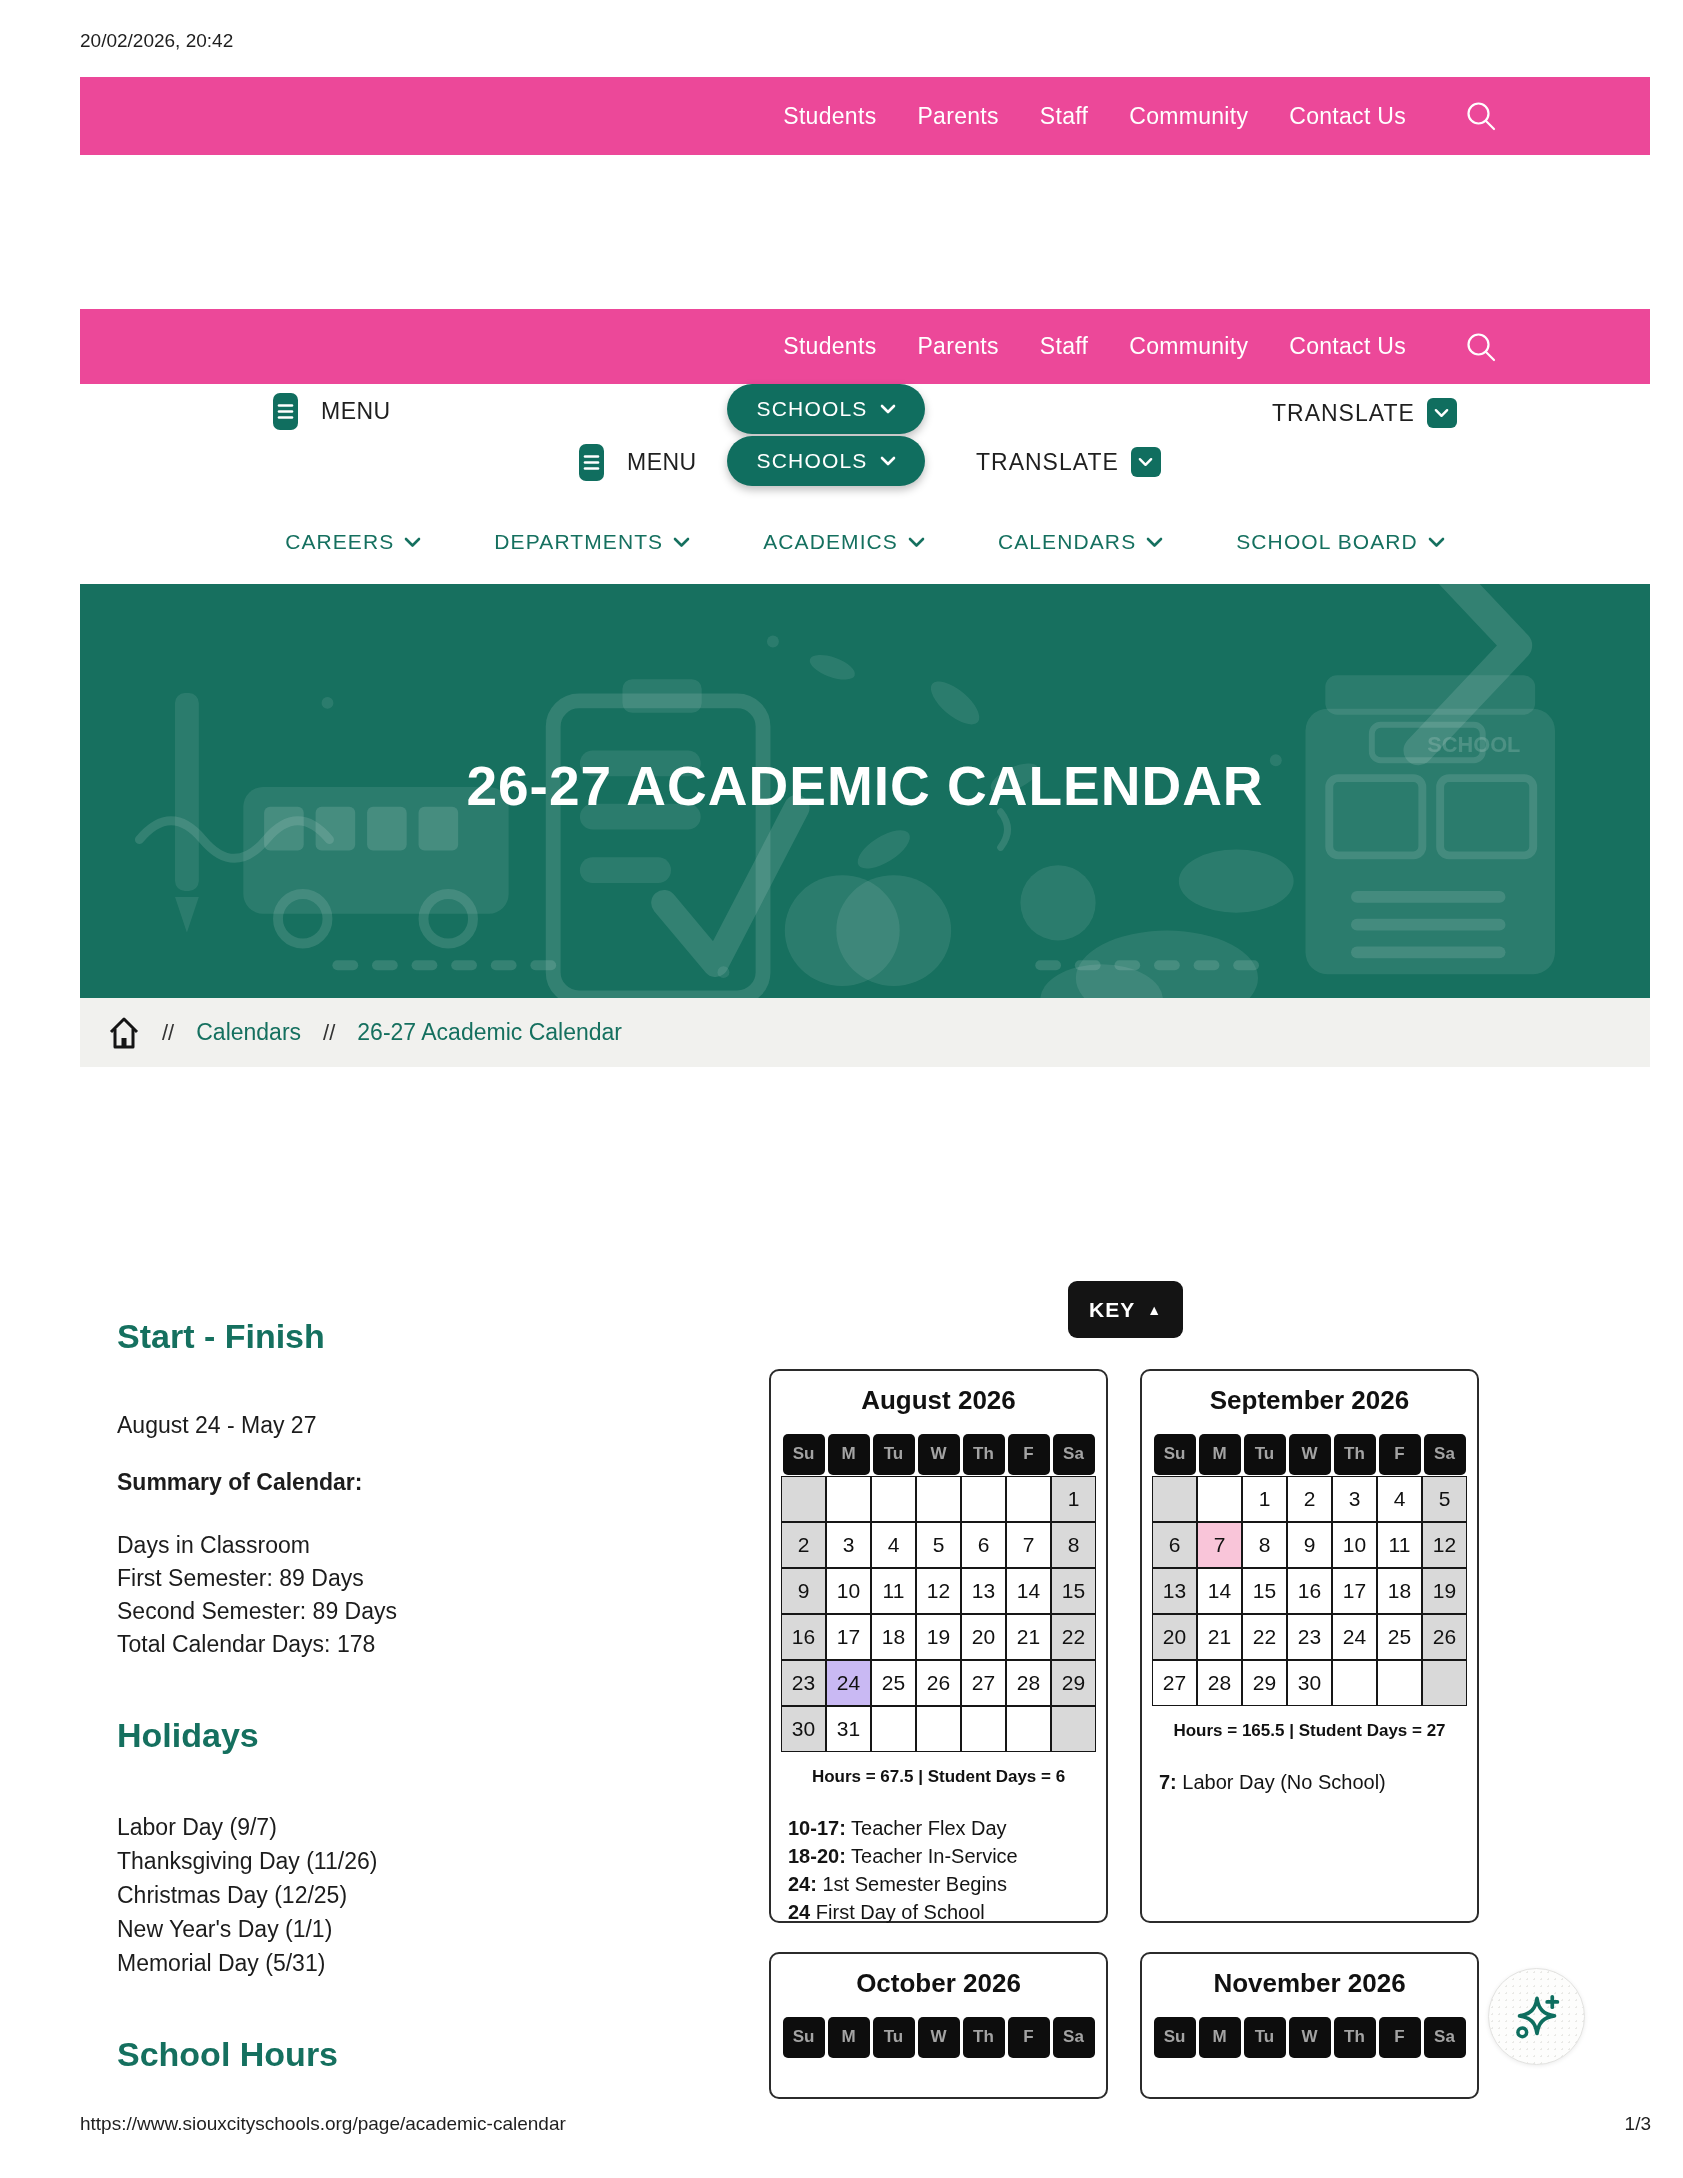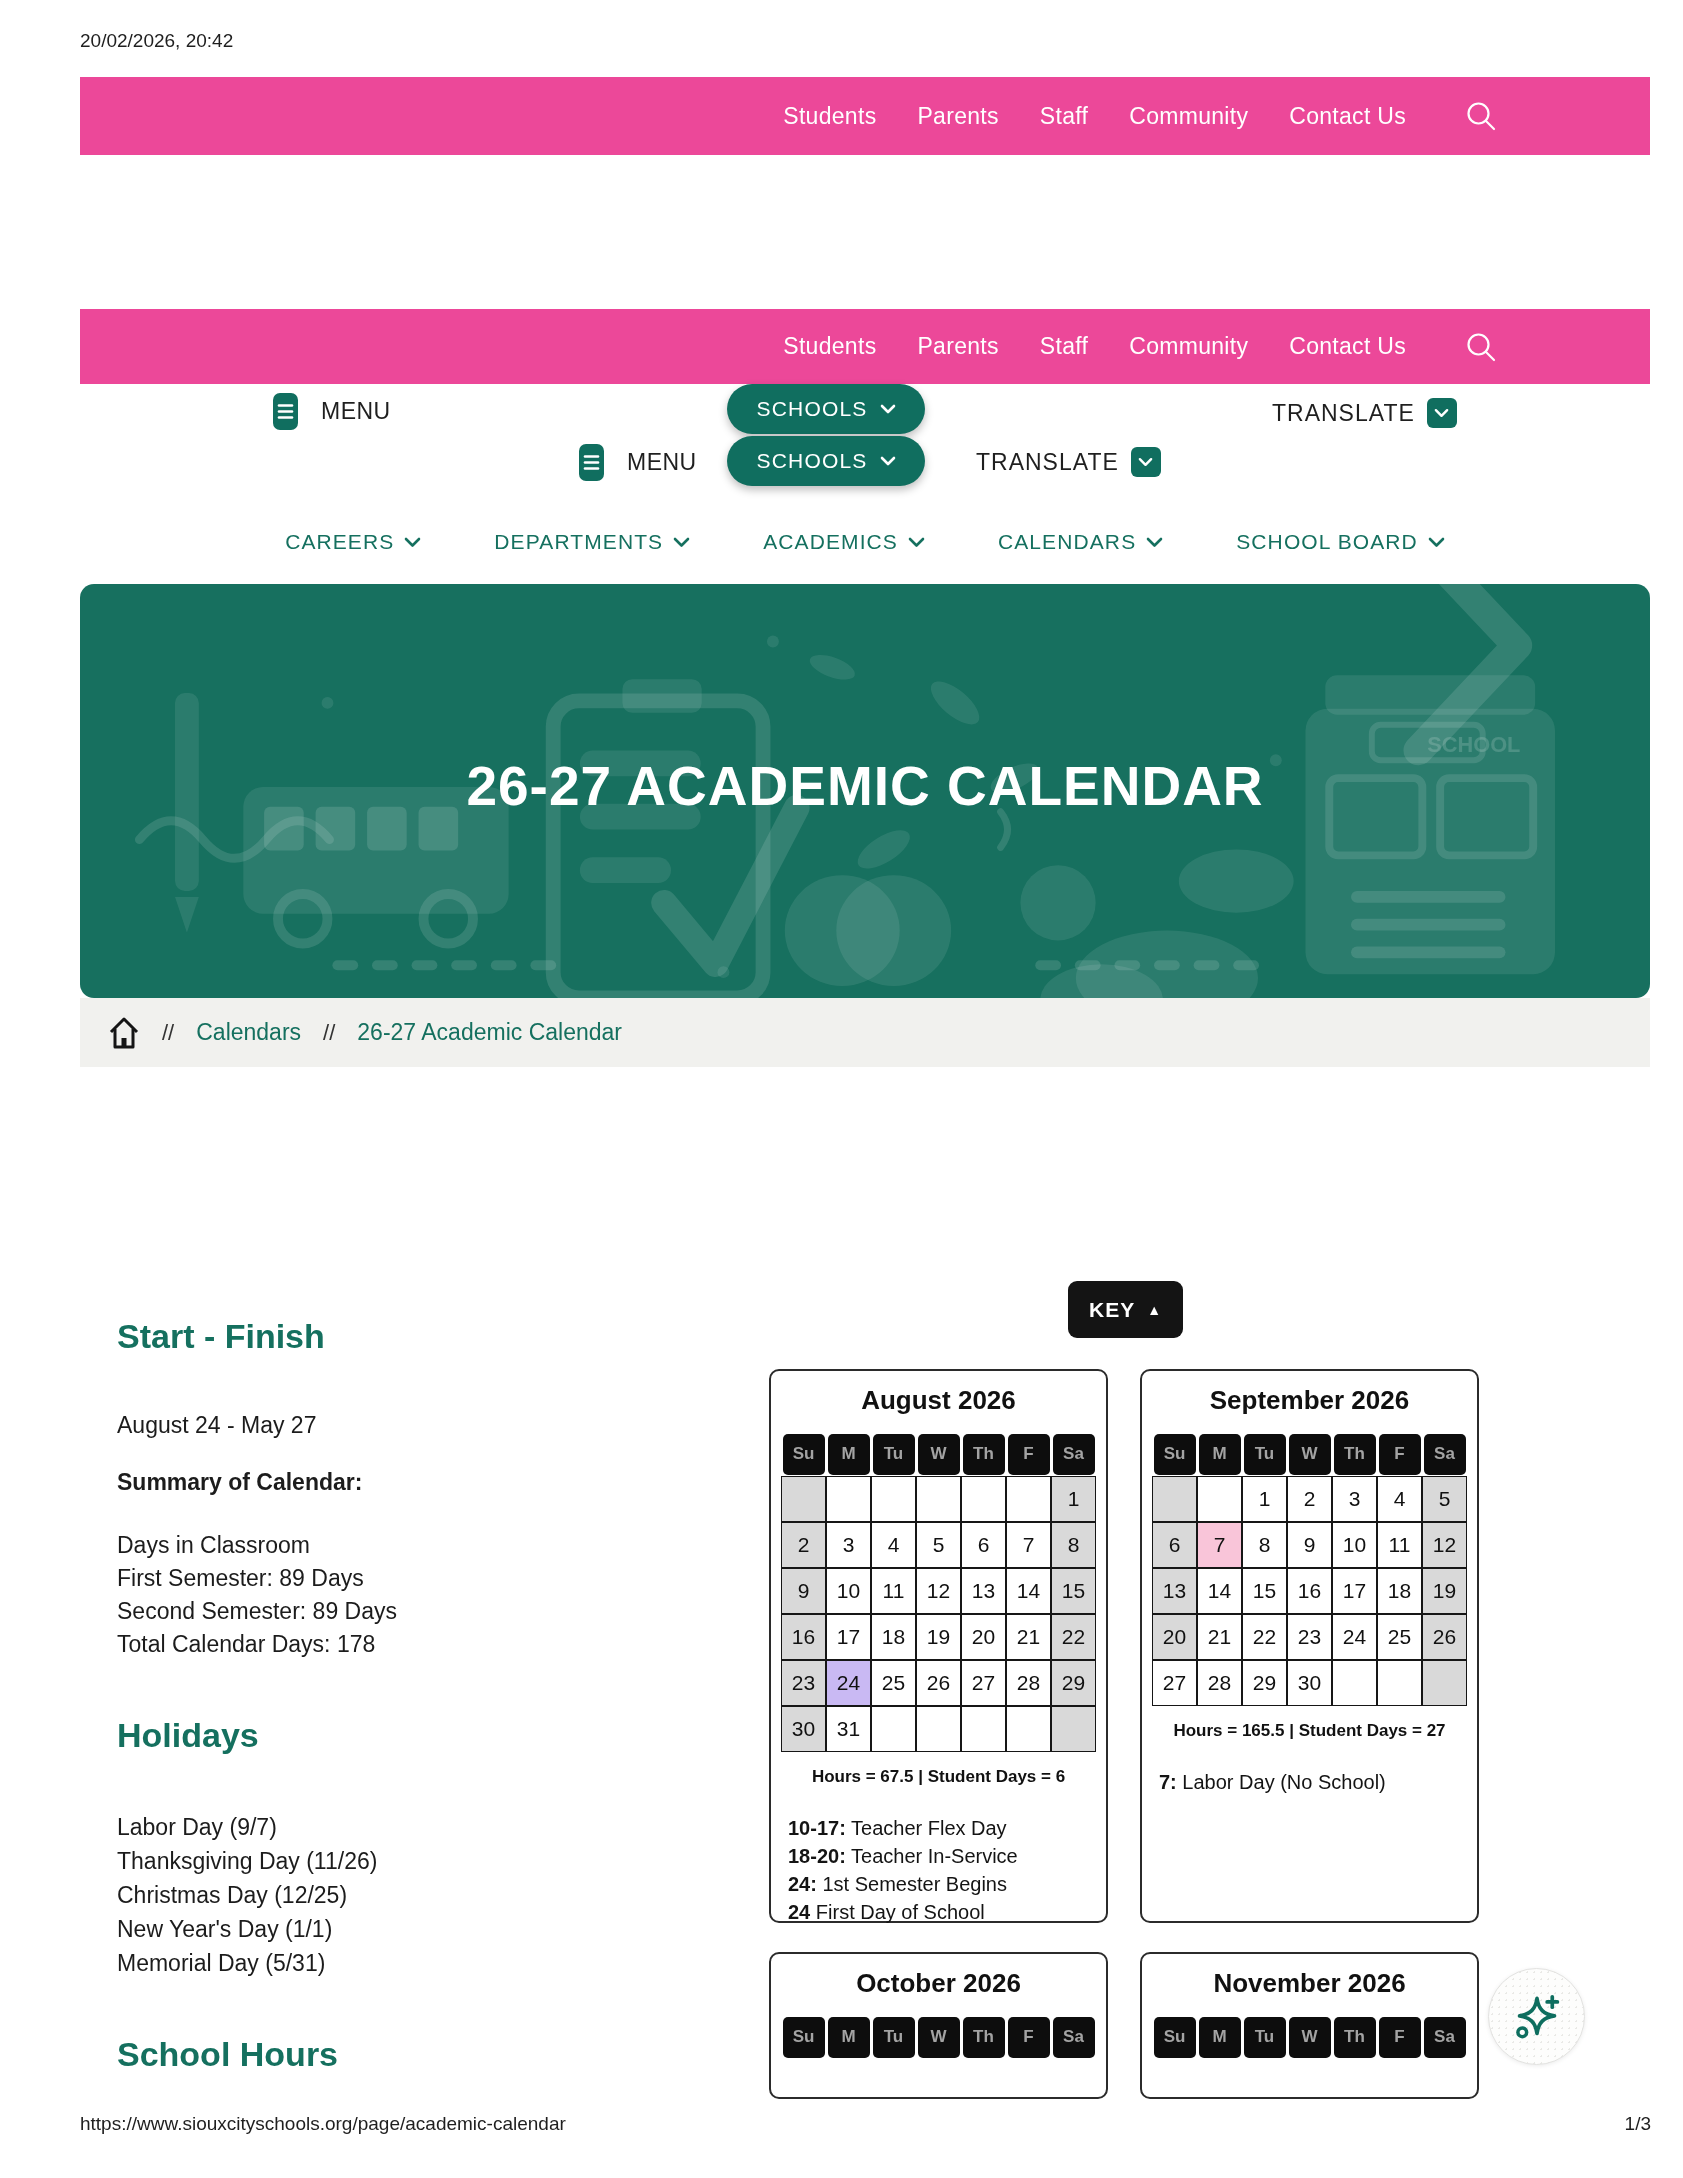--- a/index.html
+++ b/index.html
@@ -35,21 +35,21 @@
   .chev{stroke:#fff;fill:none;stroke-width:2.6;stroke-linecap:round;stroke-linejoin:round;}
 
   
   #secnav{left:56px;top:517px;width:1570px;height:50px;display:flex;align-items:center;
           justify-content:center;gap:73px;}
   .secitem{display:flex;align-items:center;gap:10px;color:#15705f;font-size:21px;
            letter-spacing:1.1px;cursor:pointer;white-space:nowrap;}
   .secitem svg{stroke:#15705f;fill:none;stroke-width:2.6;stroke-linecap:round;stroke-linejoin:round;}
 
   
-  #hero{left:56px;top:584px;width:1570px;height:414px;background:#17705f;overflow:hidden;border-radius:14px;}
+  #hero{left:56px;top:584px;width:1570px;height:414px;background:#17705f;overflow:hidden;}
   #hero svg{position:absolute;left:0;top:0;}
   #hero-title{position:absolute;left:0;top:170px;width:100%;text-align:center;color:#fff;
               font-size:55px;font-weight:700;letter-spacing:1px;}
 
   
   #crumbbar{left:56px;top:998px;width:1570px;height:69px;background:#f1f1ee;display:flex;
             align-items:center;padding-left:28px;box-sizing:border-box;gap:22px;}
   .crumbsep{color:#333;font-size:22px;}
   .crumblink{color:#15705f;font-size:23px;cursor:pointer;}
 

